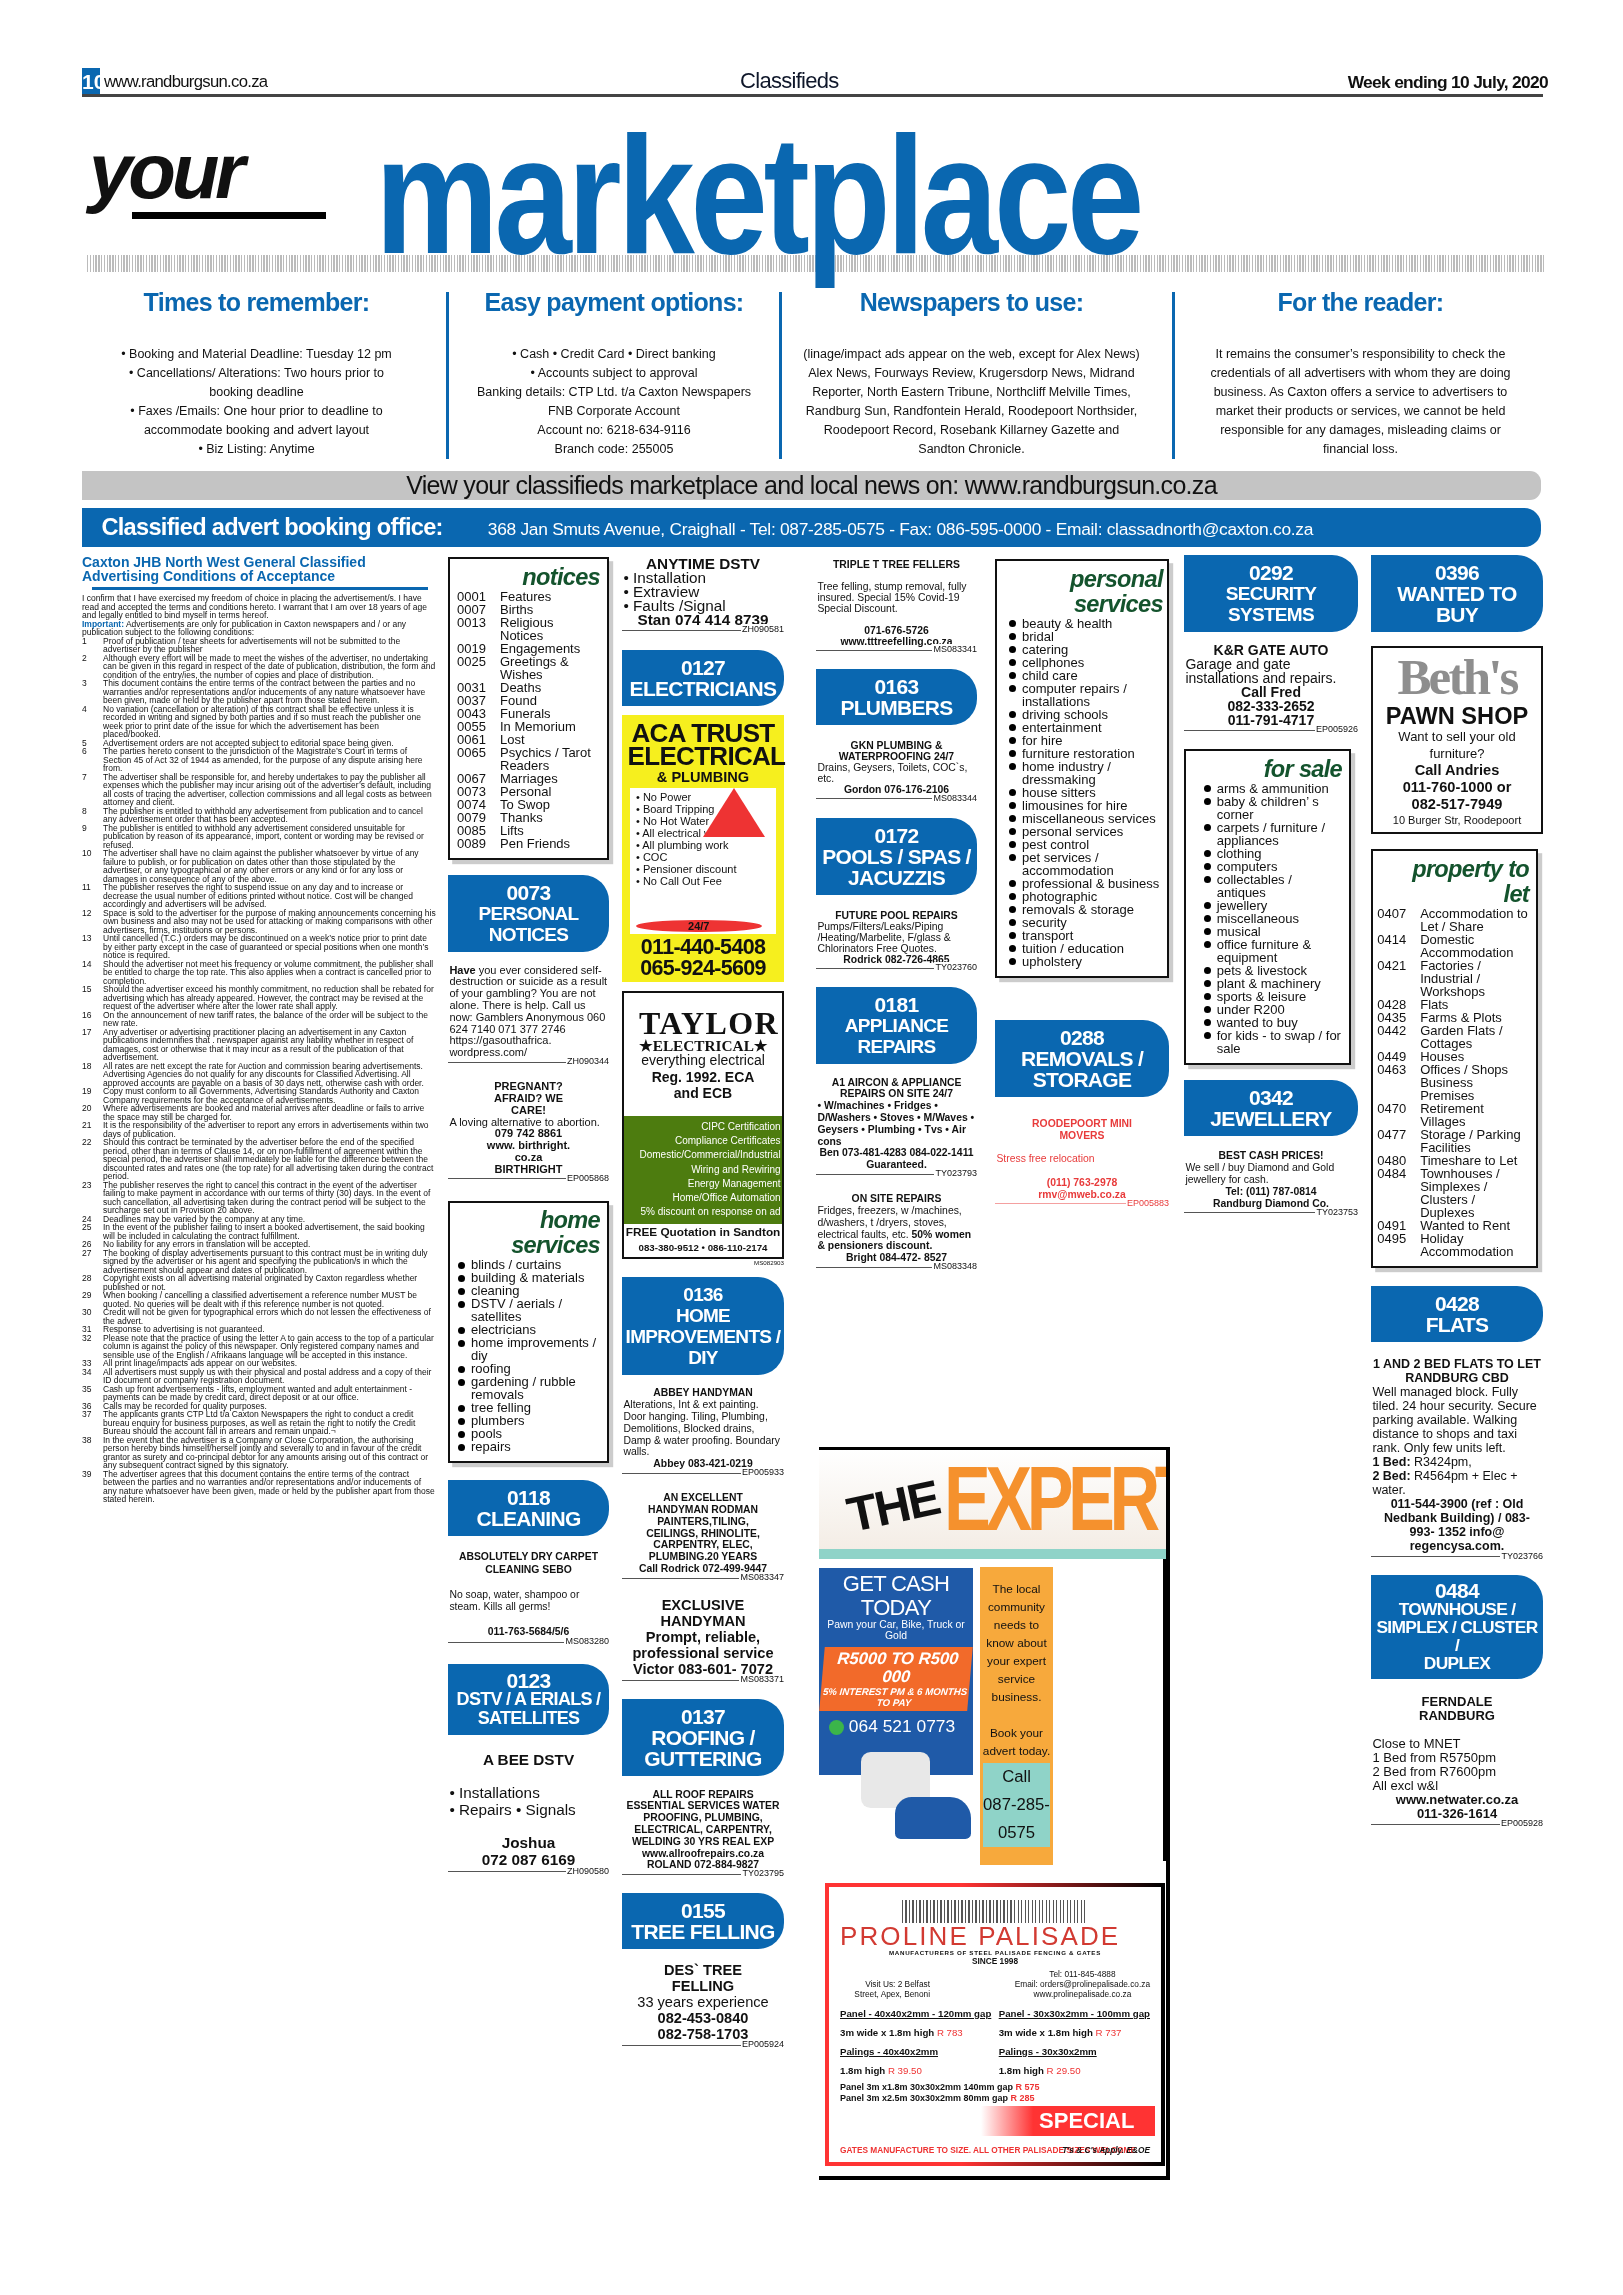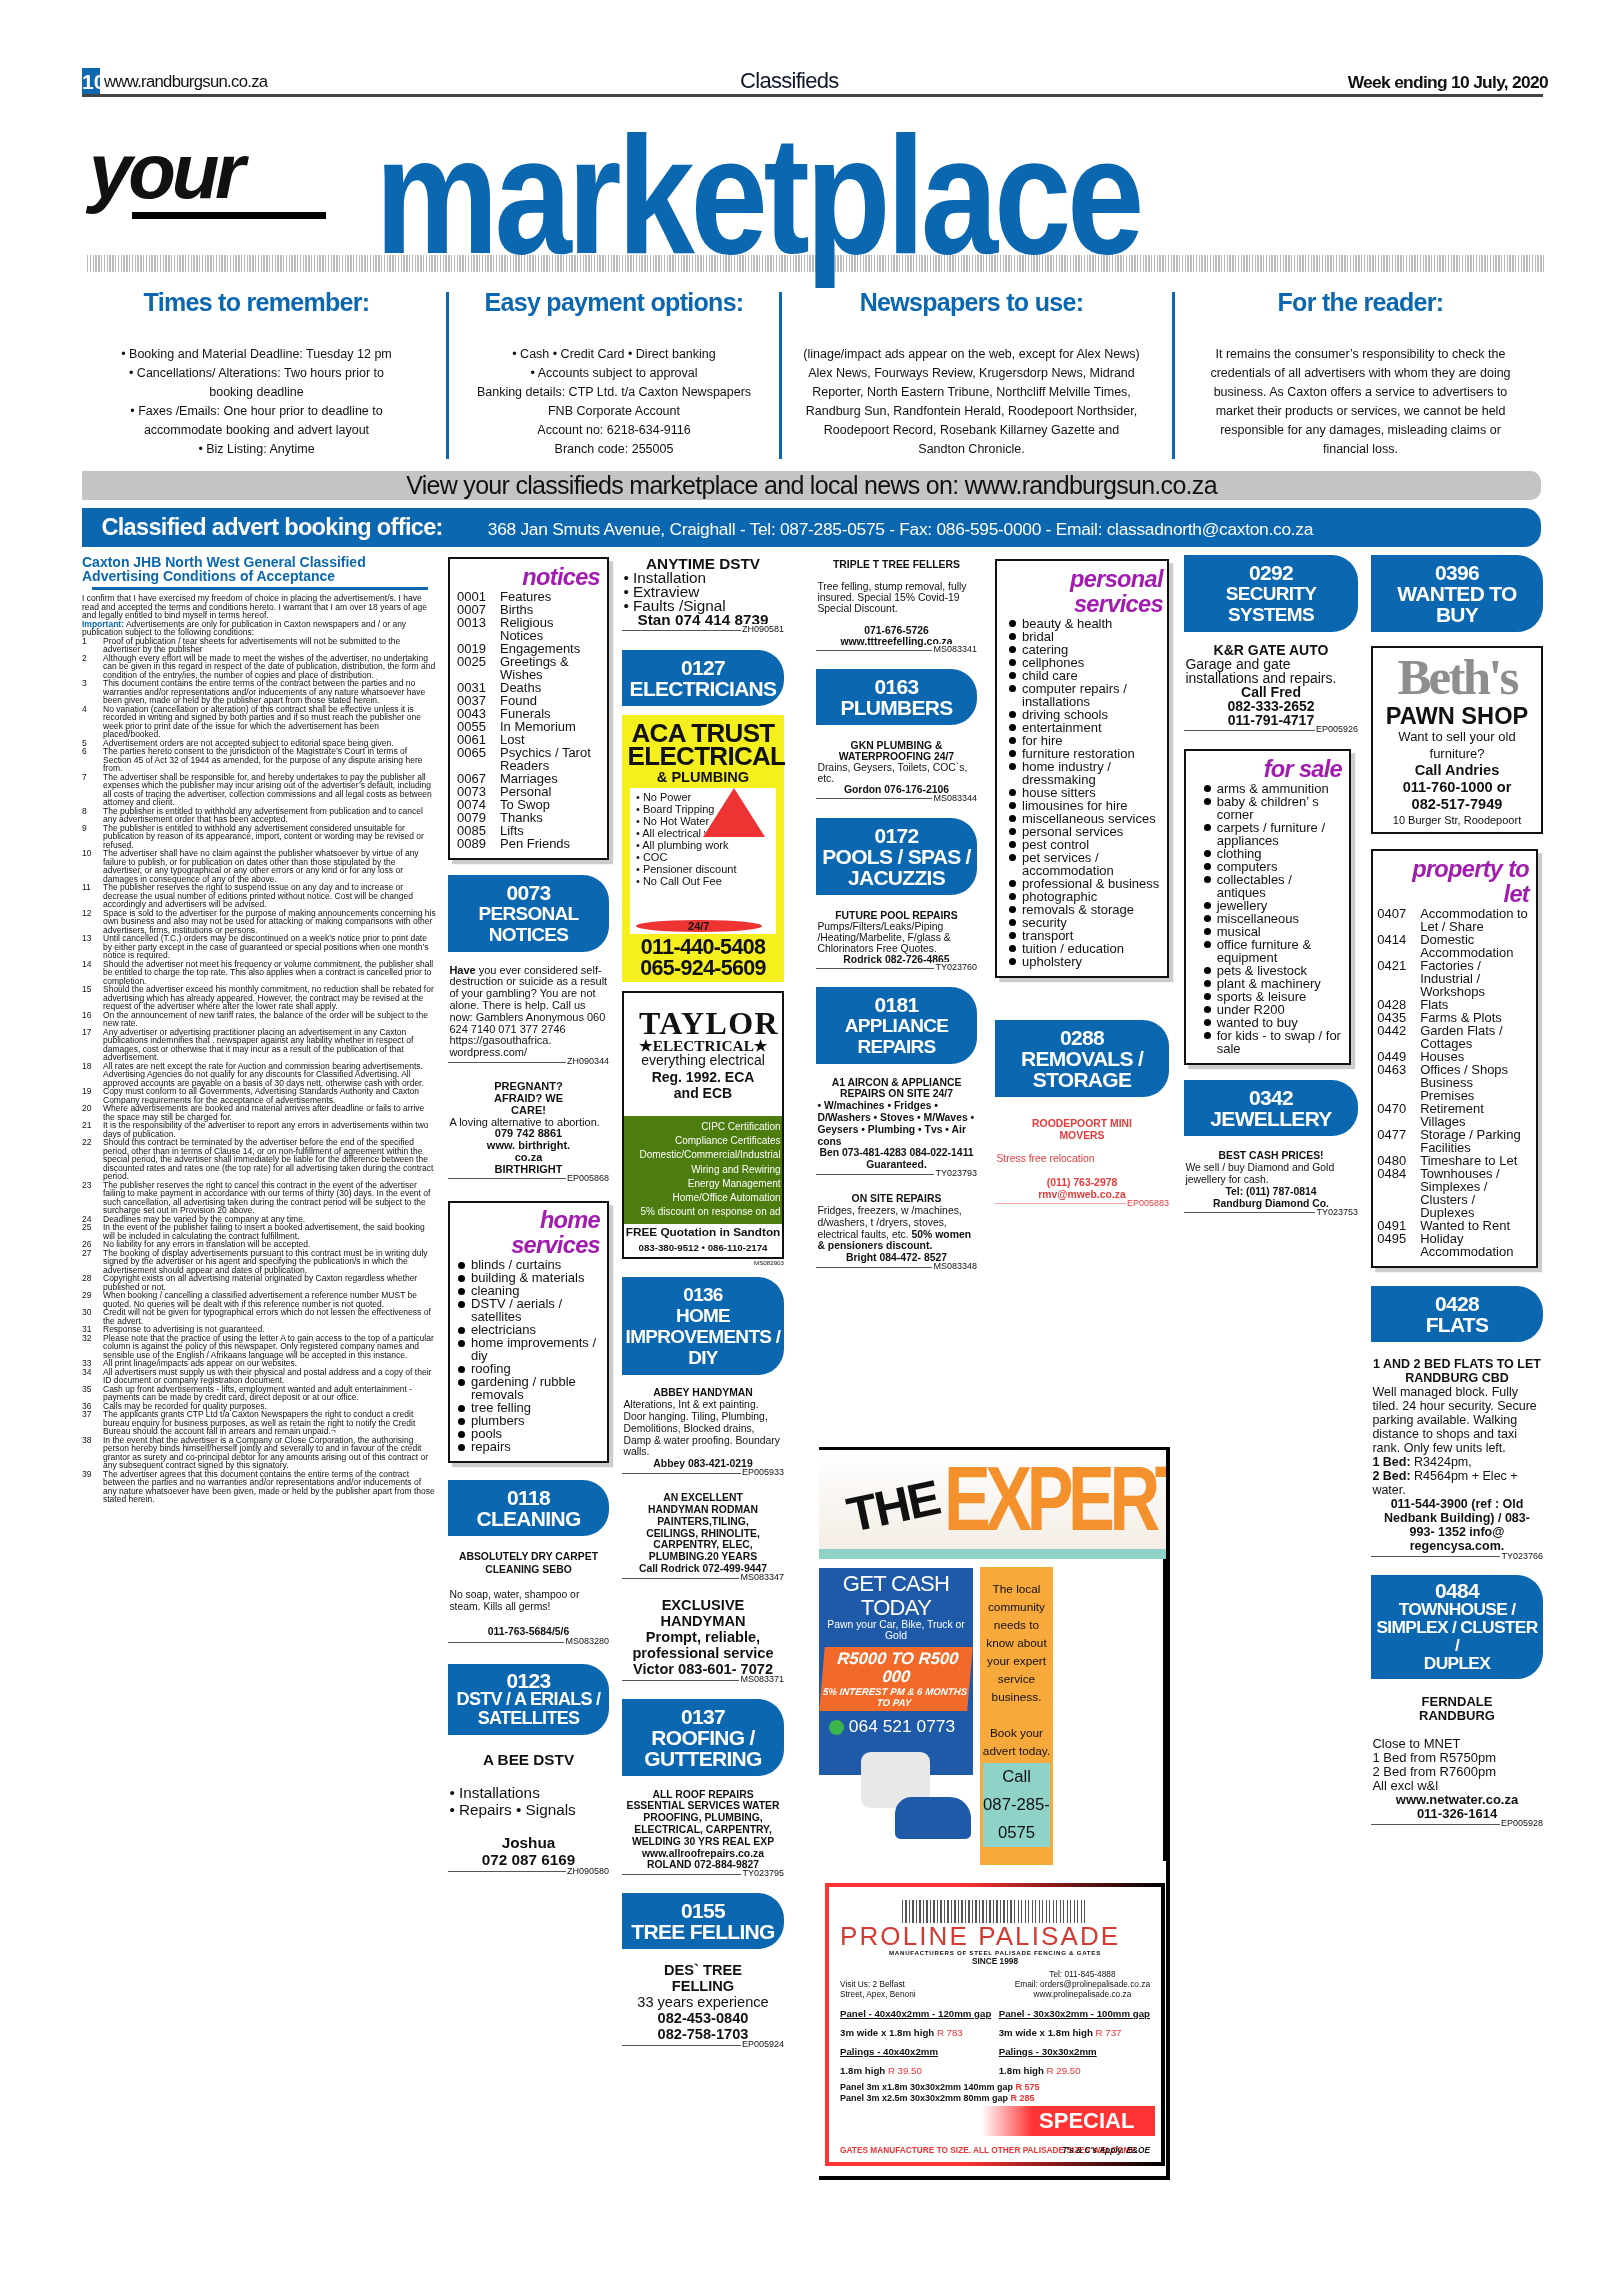--- a/index.html
+++ b/index.html
@@ -36,21 +36,21 @@
 
 .col{position:absolute;width:208px}
 .banner{background:#0a67b0;color:#fff;border-radius:0 26px 26px 0;text-align:center;font-family:"Liberation Sans Narrow","Liberation Sans",sans-serif;font-weight:bold;font-size:21px;line-height:21px;padding:7px 2.8px;letter-spacing:-0.7px;transform-origin:center}
 .banner span{display:block}
 .ad{text-align:center;font-size:11.8px;line-height:12.5px;padding:0 1.4px}
 .ad .t{font-weight:bold}
 .ad .l{text-align:left}
 .ref{border-top:0.7px solid #555;text-align:right;font-size:9px;line-height:8.3px;margin:2.8px 0 0;height:9.7px}
 .ref span{background:#fff;position:relative;top:-5.6px;padding-left:1.4px}
 .boxlist{border:2.1px solid #111;box-shadow:4.2px 4.2px 0 #ccc;padding:5.6px 7px 8.3px}
-.boxlist .ttl{text-align:right;color:#a21caf;font-weight:bold;font-style:italic;font-size:23.6px;line-height:25px;letter-spacing:-0.7px}
+.boxlist .ttl{text-align:right;color:#14532d;font-weight:bold;font-style:italic;font-size:23.6px;line-height:25px;letter-spacing:-0.7px}
 .codes div{display:flex;font-size:13px;line-height:13px}
 .codes .c{width:43px;flex:none}
 .bul div{font-size:13px;line-height:13px;padding-left:14px;position:relative}
 .bul div:before{content:"";position:absolute;left:1.4px;top:3.5px;width:7px;height:7px;border-radius:50%;background:#000}
 .sp{height:15.3px}
 
 .aca{background:#f6ef1e;padding:7px 5.6px 2.8px;text-align:center}
 .aca .h1{font-size:26px;font-weight:bold;line-height:23.6px;letter-spacing:-0.7px}
 .aca .h2{font-size:14.6px;font-weight:bold}
 .aca .inner{background:#fff;margin:2.8px 2.8px;padding:2.8px 5.6px;position:relative;text-align:left;font-size:11px;line-height:12px;height:146px}
@@ -860,21 +860,21 @@
       </div>
   </div>
 </div>
 
 <div class="abs proline">
   <div class="bars"></div>
   <div class="name">PROLINE PALISADE</div>
   <div class="man">MANUFACTURERS OF STEEL PALISADE FENCING &amp; GATES</div>
   <div class="since">SINCE 1998</div>
   <div class="row">
-    <div style="width:90px;text-align:left;padding-top:9.7px">Visit Us: 2 Belfast Street, Apex, Benoni</div>
+    <div style="width:90px;text-align:right;padding-top:9.7px">Visit Us: 2 Belfast Street, Apex, Benoni</div>
     <div style="text-align:center">
         <div>Tel: 011-845-4888</div>
         <div>Email: orders@prolinepalisade.co.za</div>
         <div>www.prolinepalisade.co.za</div>
       </div>
   </div>
   <div class="row pr">
     <div>
       <u>Panel - 40x40x2mm - 120mm gap</u><br>
       <b>3m wide x 1.8m high </b><span class="red">R 783</span><br>

